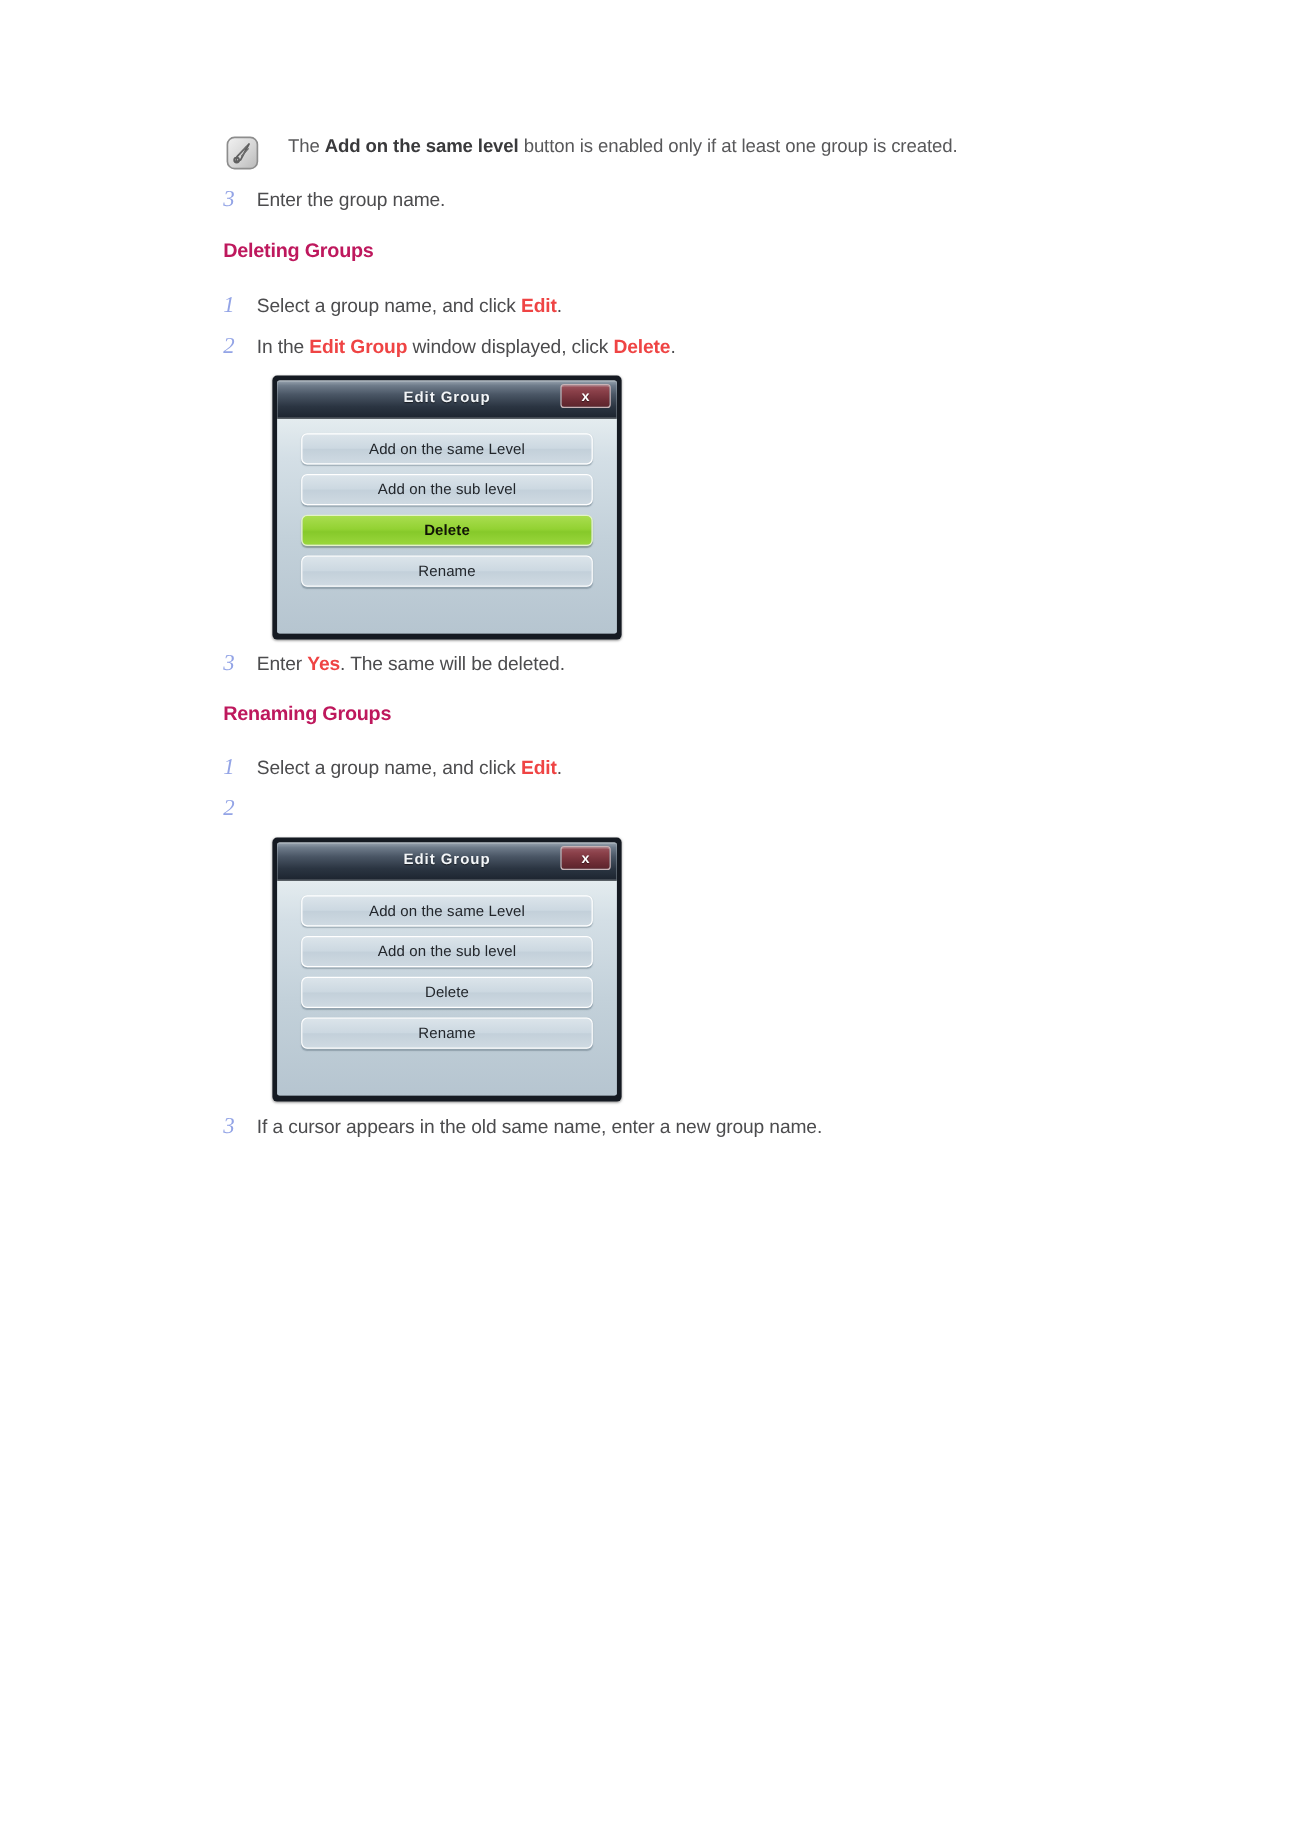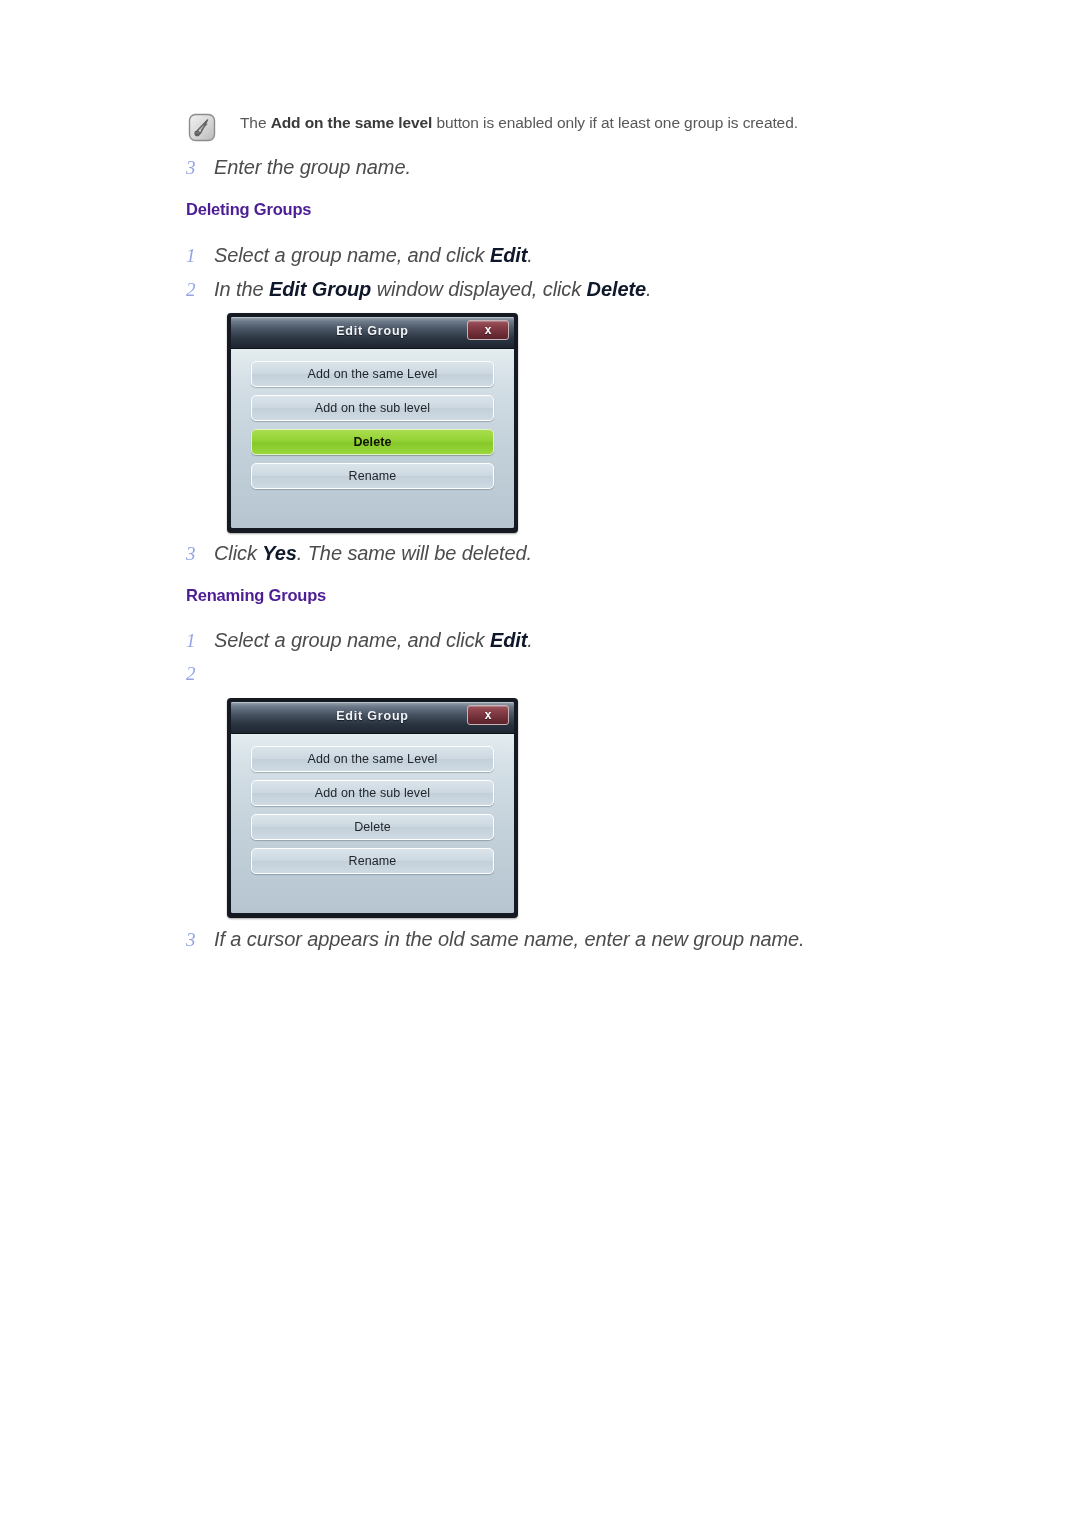--- a/index.html
+++ b/index.html
@@ -60,35 +60,34 @@
   .step-num {
     width: 28px;
     flex: 0 0 28px;
     color: #93a4e6;
     font-size: 19px;
     font-style: italic;
     font-family: "Liberation Serif", serif;
     line-height: 24px;
   }
   .step-text {
-    font-size: 20px;
+    font-size: 16px;
     line-height: 24px;
     color: #4c4c4e;
     letter-spacing: -0.1px;
-    font-style: italic;
-  }
-  .step-text b { color: #0f172a; font-weight: bold; }
+  }
+  .step-text b { color: #ef4444; font-weight: bold; }
 
   
   .heading {
     position: absolute;
     left: 186px;
     font-size: 16.5px;
     font-weight: bold;
-    color: #4c1d95;
+    color: #be185d;
     letter-spacing: -0.2px;
   }
 
   
   .dialog {
     position: absolute;
     width: 291px;
     height: 220px;
     box-sizing: border-box;
     background: #151a22;
@@ -237,21 +236,21 @@
         <div class="dlg-btn">Add on the sub level</div>
         <div class="dlg-btn highlight">Delete</div>
         <div class="dlg-btn">Rename</div>
       </div>
     </div>
   </div>
 
   <div class="step" style="left:186px; top:541px;">
     <span class="step-num">3</span>
     <span class="step-text">
-      <span>Click </span><b>Yes</b><span>. The same will be deleted.</span>
+      <span>Enter </span><b>Yes</b><span>. The same will be deleted.</span>
     </span>
   </div>
 
   <div class="heading" style="top:586px;">Renaming Groups</div>
 
   <div class="step" style="left:186px; top:628px;">
     <span class="step-num">1</span>
     <span class="step-text">
       <span>Select a group name, and click </span><b>Edit</b><span>.</span>
     </span>

